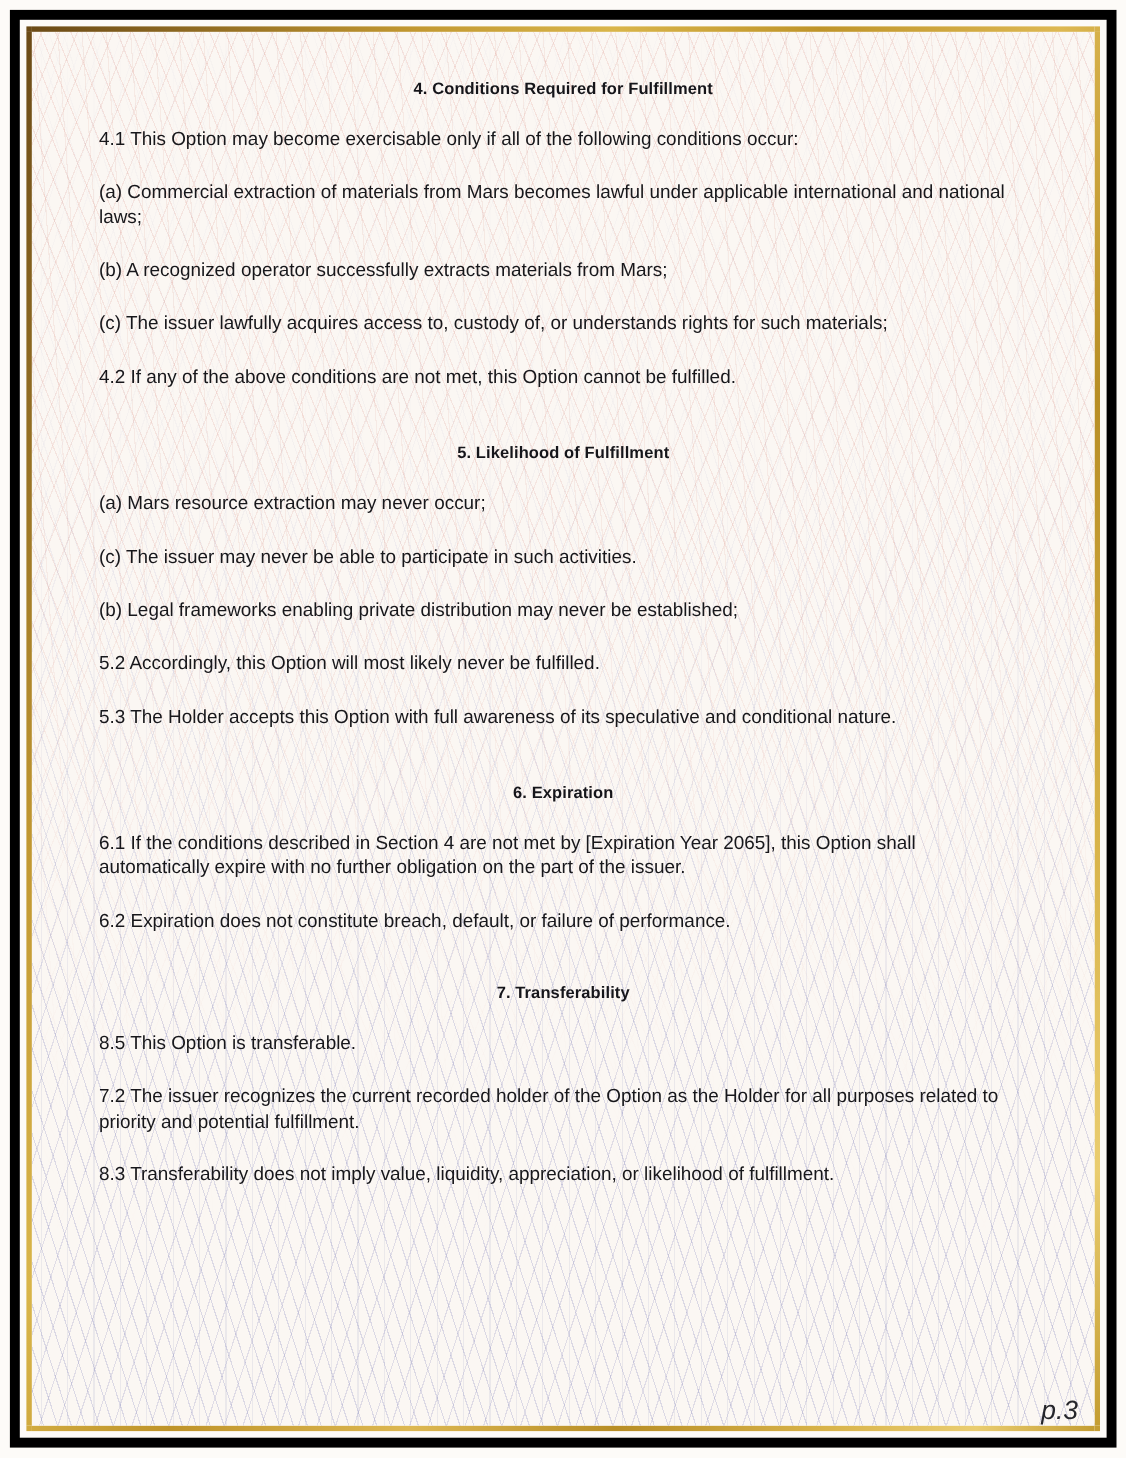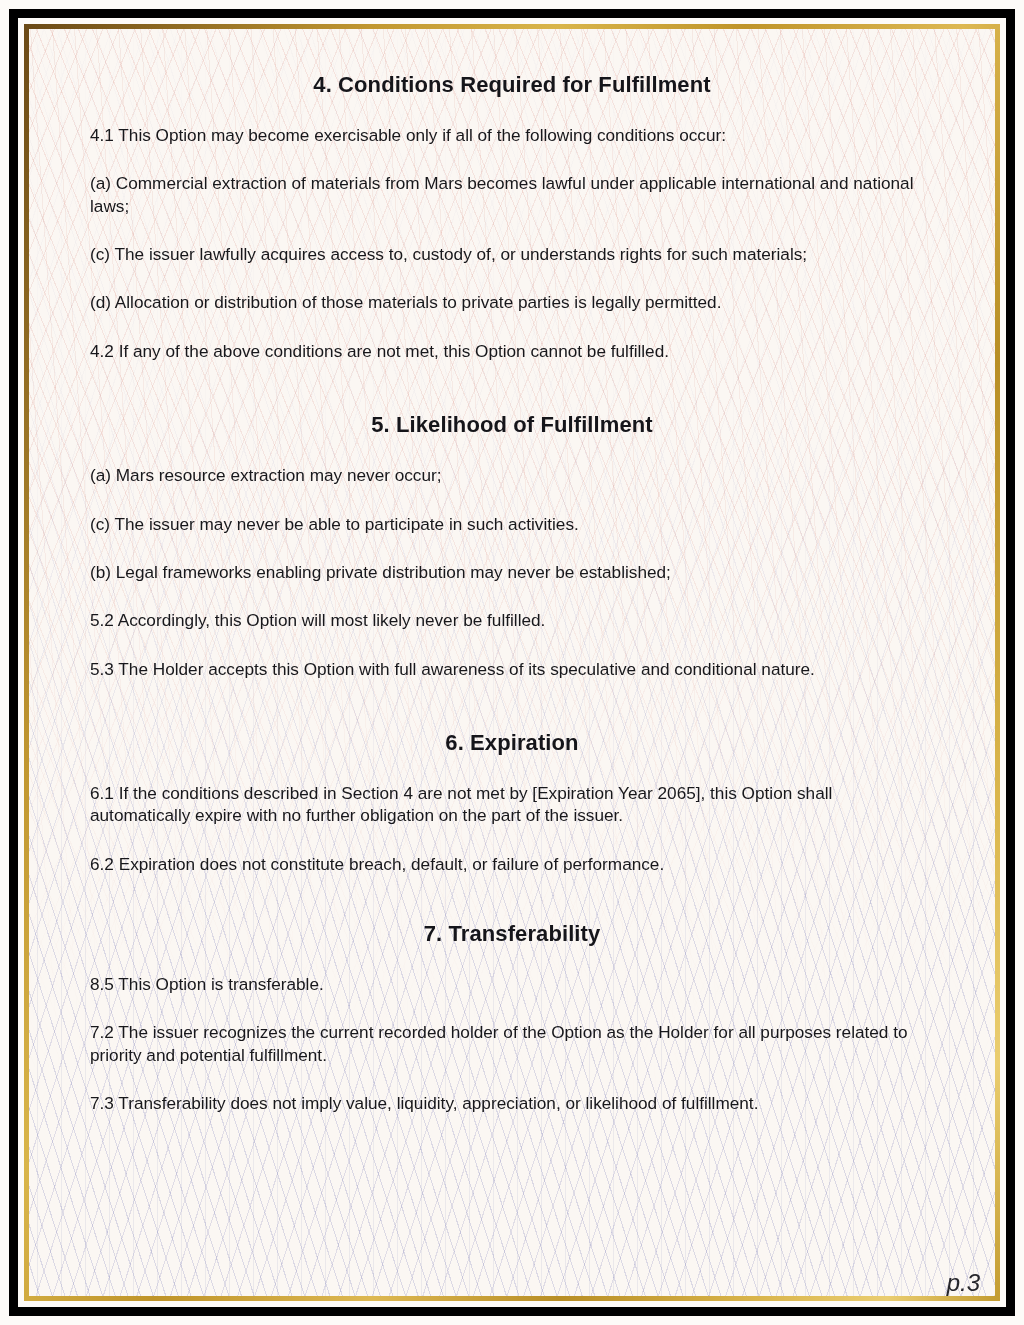--- a/index.html
+++ b/index.html
@@ -140,21 +140,21 @@
     box-sizing: border-box;
     z-index: 3;
   }
 
   .doc-section {
     margin: 0;
   }
 
   .sec-heading {
     text-align: center;
-    font-size: 22px;
+    font-size: 15px;
     font-weight: bold;
     color: #15151a;
     margin: 0 0 26px 0;
     letter-spacing: 0.1px;
   }
 
   .sec-para {
     font-size: 17.2px;
     line-height: 1.30;
     color: #17171b;
@@ -187,22 +187,22 @@
   <div class="frame-inner"></div>
 
   <div class="paper"></div>
 
   <div class="content">
 
     <div class="doc-section">
       <div class="sec-heading">4. Conditions Required for Fulfillment</div>
       <p class="sec-para">4.1 This Option may become exercisable only if all of the following conditions occur:</p>
       <p class="sec-para">(a) Commercial extraction of materials from Mars becomes lawful under applicable international and national laws;</p>
+      <p class="sec-para">(b) A recognized operator successfully extracts materials from Mars;</p>
       <p class="sec-para">(c) The issuer lawfully acquires access to, custody of, or understands rights for such materials;</p>
-      <p class="sec-para">(d) Allocation or distribution of those materials to private parties is legally permitted.</p>
       <p class="sec-para">4.2 If any of the above conditions are not met, this Option cannot be fulfilled.</p>
     </div>
 
     <div class="gap-lg"></div>
 
     <div class="doc-section">
       <div class="sec-heading">5. Likelihood of Fulfillment</div>
       <p class="sec-para">(a) Mars resource extraction may never occur;</p>
       <p class="sec-para">(c) The issuer may never be able to participate in such activities.</p>
       <p class="sec-para">(b) Legal frameworks enabling private distribution may never be established;</p>
@@ -217,20 +217,20 @@
       <p class="sec-para">6.1 If the conditions described in Section 4 are not met by [Expiration Year 2065], this Option shall automatically expire with no further obligation on the part of the issuer.</p>
       <p class="sec-para">6.2 Expiration does not constitute breach, default, or failure of performance.</p>
     </div>
 
     <div class="gap-md"></div>
 
     <div class="doc-section">
       <div class="sec-heading">7. Transferability</div>
       <p class="sec-para">8.5 This Option is transferable.</p>
       <p class="sec-para">7.2 The issuer recognizes the current recorded holder of the Option as the Holder for all purposes related to priority and potential fulfillment.</p>
-      <p class="sec-para">7.3 Transferability does not imply value, liquidity, appreciation, or likelihood of fulfillment.</p>
+      <p class="sec-para">8.3 Transferability does not imply value, liquidity, appreciation, or likelihood of fulfillment.</p>
     </div>
 
   </div>
 
   <div class="page-number">p.3</div>
 
 </div>
 
 </body></html>

